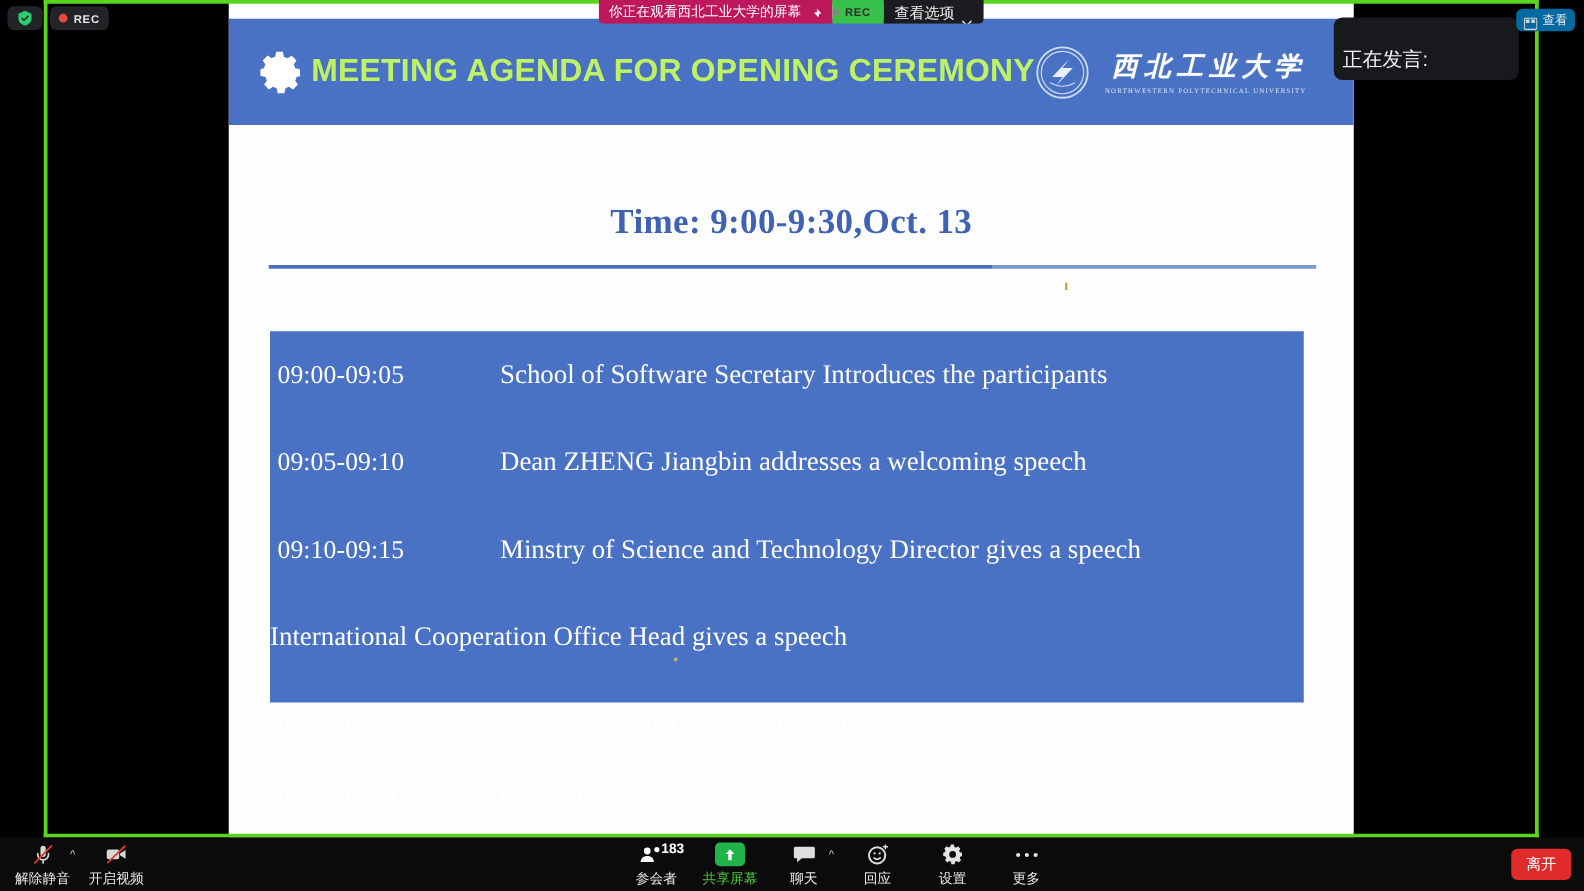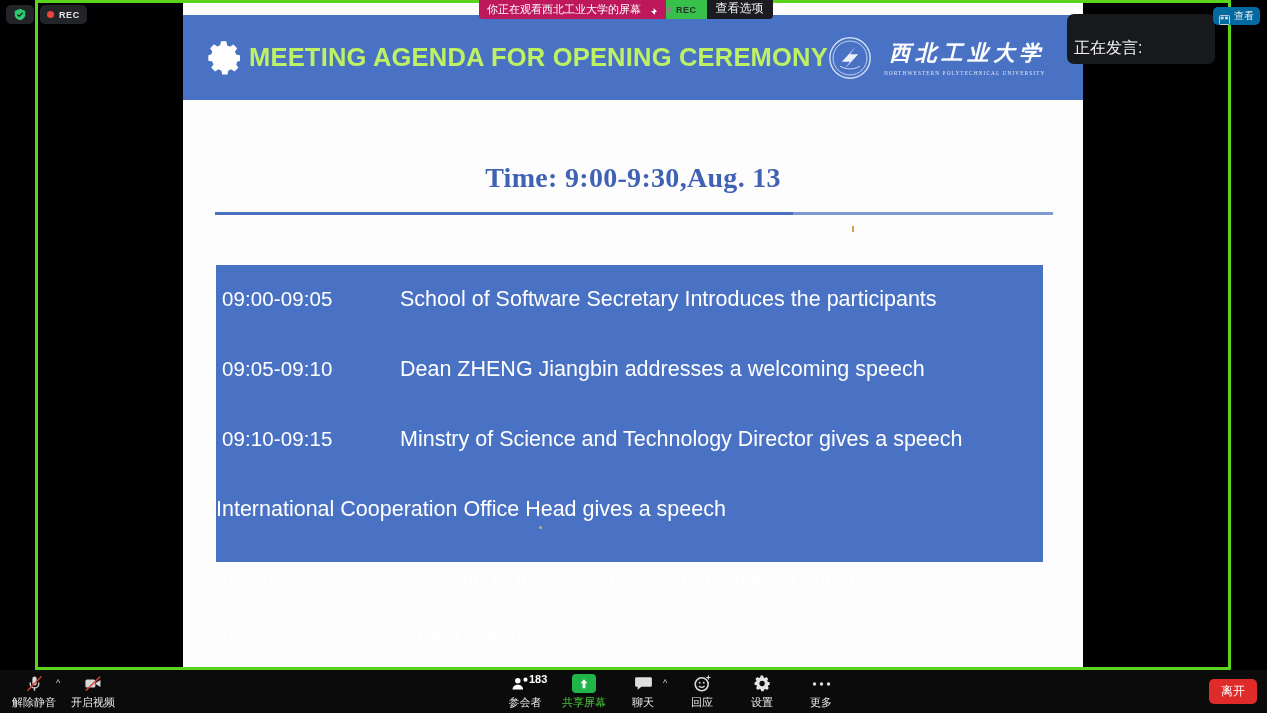--- a/index.html
+++ b/index.html
@@ -59,21 +59,20 @@
   .tb-pin { width: 11px; height: 11px; display:block; }
   .tb-rec {
     background: #38c14a; display: flex; align-items: center; gap: 4px;
     padding-right: 10px;
   }
   .tb-rec .d { width: 6px; height: 6px; border-radius: 50%; background: #7b8f7c; }
   .tb-rec .l { color: #2d2d2d; font-size: 9px; font-weight: bold; letter-spacing: .5px; }
   .tb-dark {
     background: #1b1c1f; display: flex; align-items: flex-end; gap: 5px;
     padding: 0 9px;
-    flex-direction: column;
   }
   .tb-dark .l { color: #f0f0f0; font-size: 12px; }
   .chev { width: 9px; height: 9px; display: block; }
 
   
   .viewbtn {
     position: absolute; right: 7px; top: 7px; z-index: 60;
     background: #0369a1; border-radius: 5px; height: 18px;
     display: flex; align-items: center; gap: 4px; padding: 0 6px;
   }
@@ -144,21 +143,21 @@
   }
 
   .agenda {
     position: absolute; left: 33px; top: 265px;
     width: 827px; height: 297px;
     background: #4a72c4;
     padding: 22px 0 0 0;
   }
   .arow {
     display: flex; align-items: baseline;
-    font-family: Liberation Sans, sans-serif;
+    font-family: Liberation Serif, serif;
     color: #ffffff;
   }
   .arow .t {
     width: 184px; padding-left: 6px; font-size: 20.5px;
     letter-spacing: .1px; white-space: nowrap;
   }
   .arow .d { font-size: 21.5px; white-space: nowrap; }
   .gap-normal { height: 45px; }
   .gap-tight  { height: 32px; }
 
@@ -222,21 +221,21 @@
             <path d="M13 33 q11 6 22 0" fill="none" stroke="#cfdcf3" stroke-width="1"></path>
           </svg>
         </span>
         <span class="logo-words">
           <span class="logo-cn">西北工业大学</span>
           <span class="logo-en">NORTHWESTERN POLYTECHNICAL UNIVERSITY</span>
         </span>
       </div>
     </div>
 
-    <div class="slide-time">Time: 9:00-9:30,Aug. 13</div>
+    <div class="slide-time">Time: 9:00-9:30,Oct. 13</div>
     <div class="slide-rule"></div>
     <div class="dot-artifact"></div>
 
     <div class="agenda">
       <div class="arow">
         <span class="t">09:00-09:05</span>
         <span class="d">School of Software Secretary Introduces the participants</span>
       </div>
       <div class="gap-normal"></div>
       <div class="arow">

